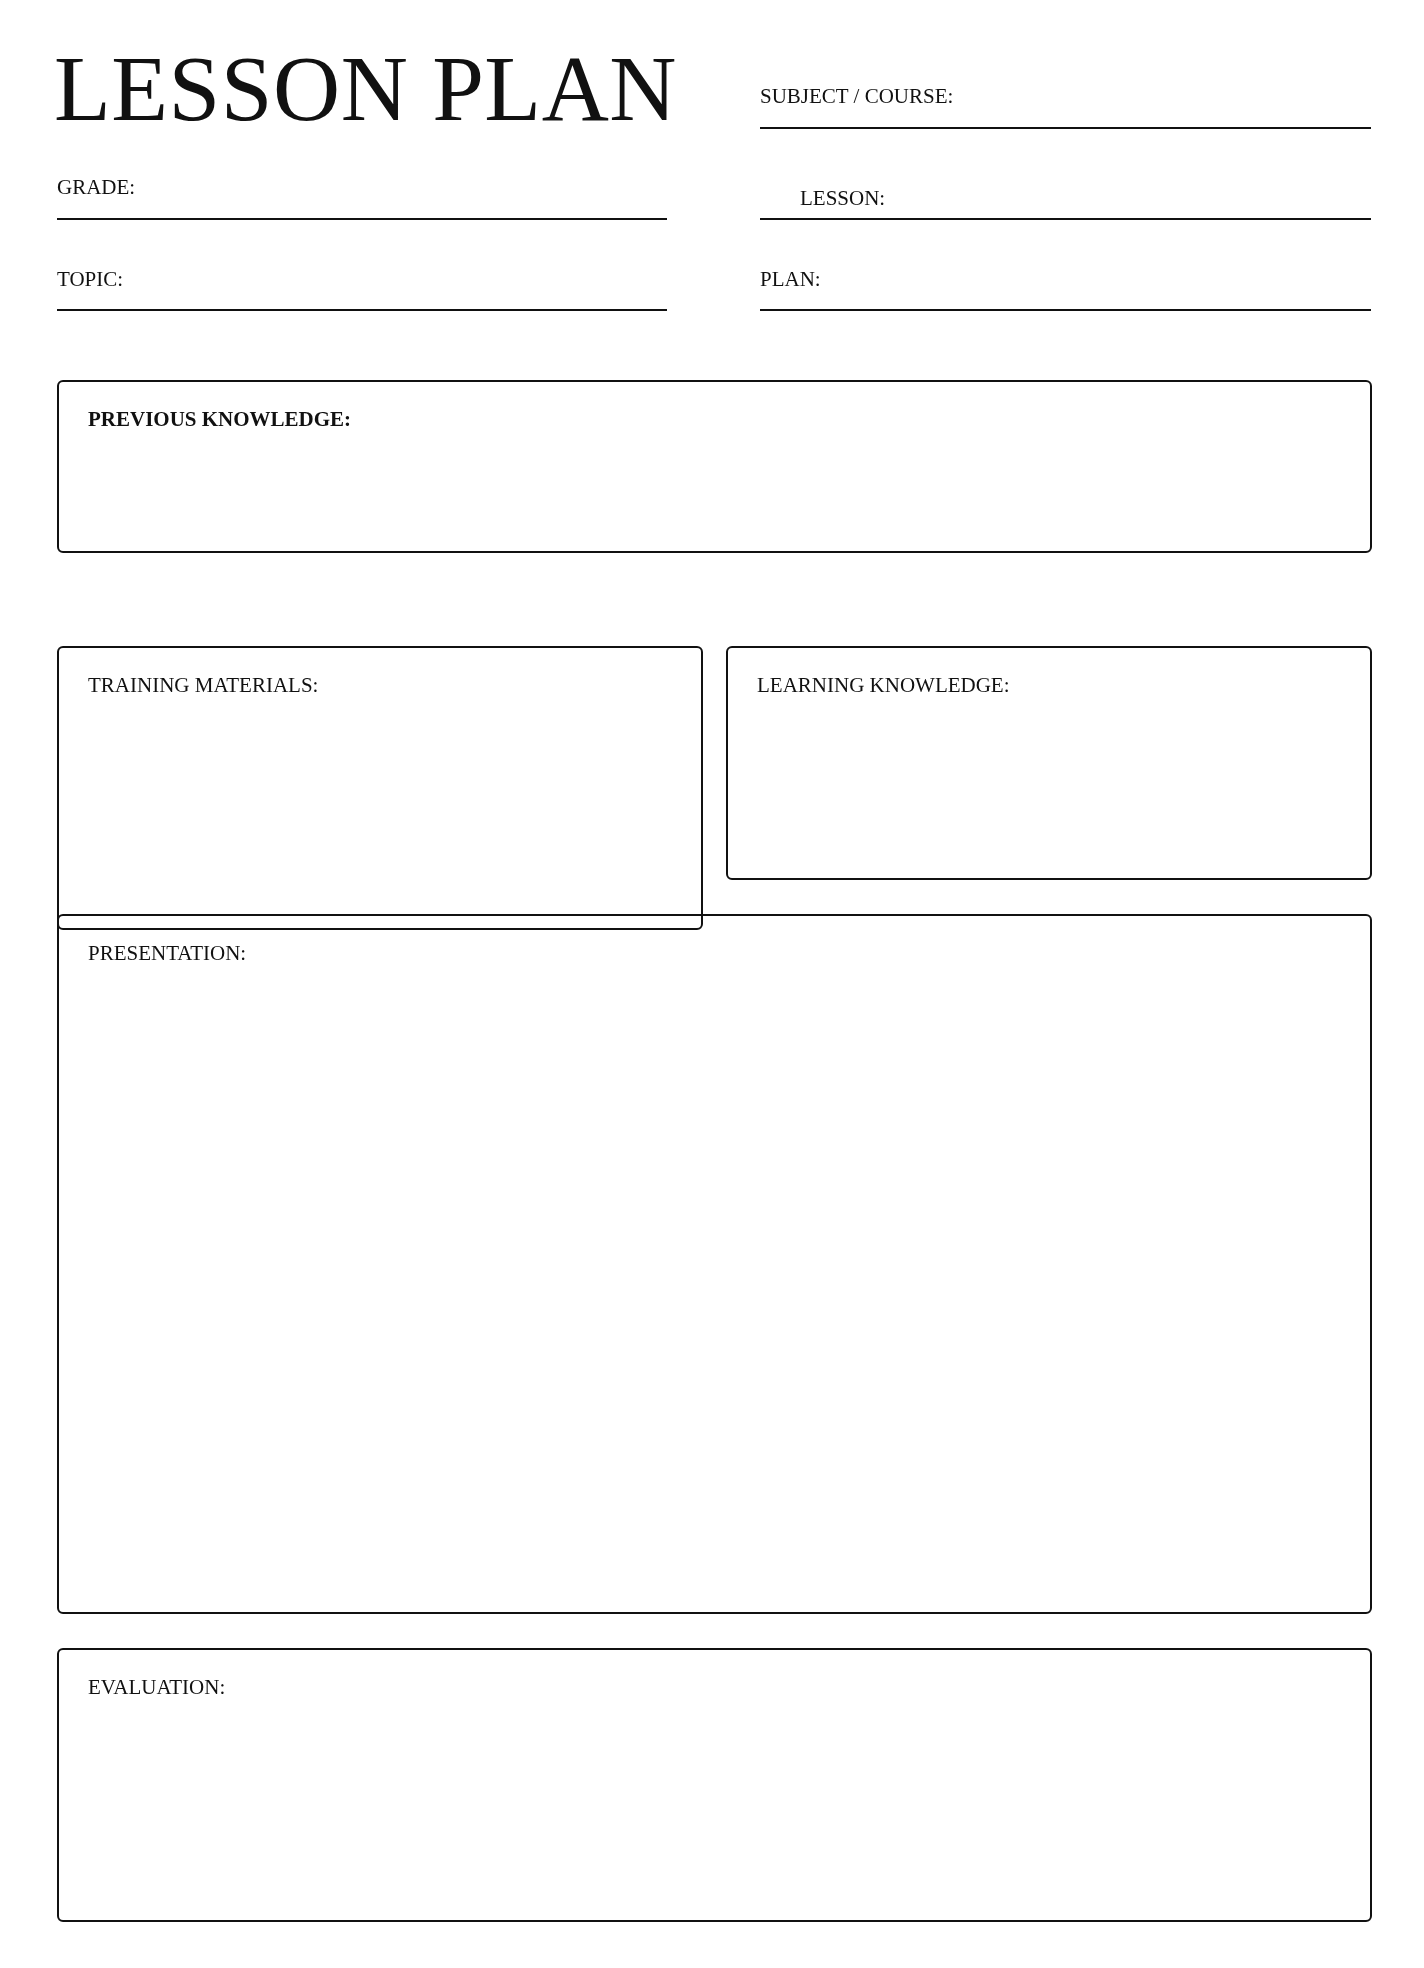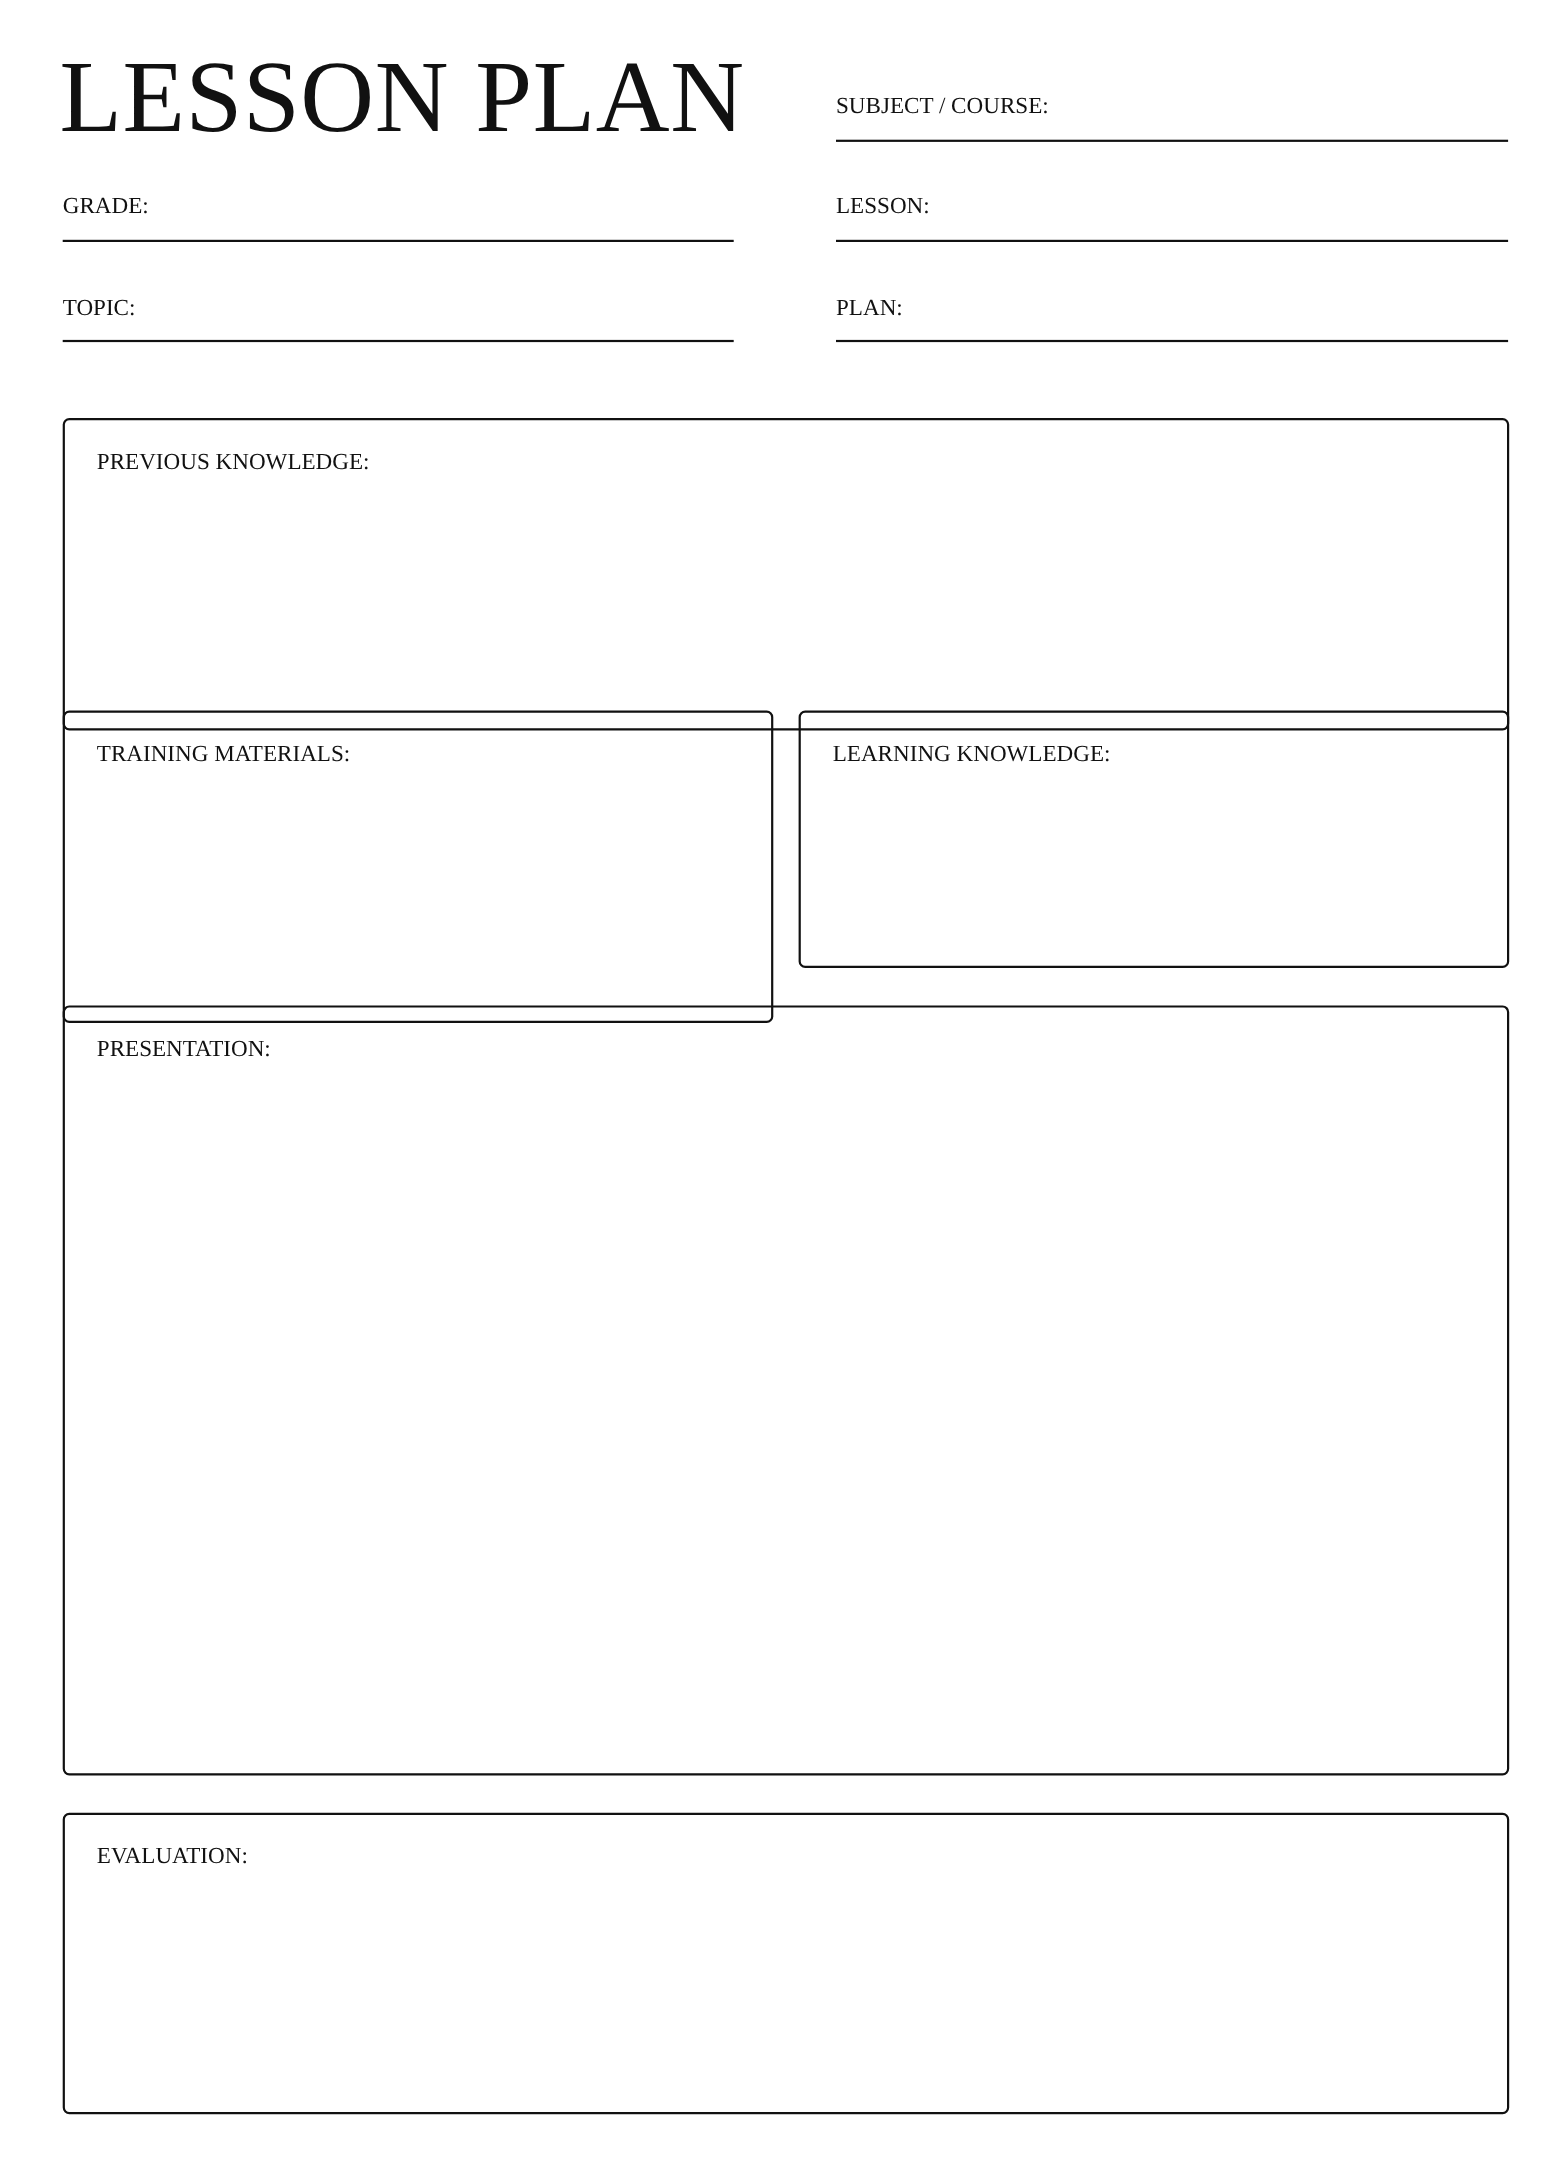--- a/index.html
+++ b/index.html
@@ -22,35 +22,35 @@
   <span class="field-label" style="top:4px;text-align:right;">SUBJECT / COURSE:</span>
   <div class="field-line" style="top:47px;"></div>
 </div>
 
 <div class="field" style="left:57px; top:172px; width:610px; height:50px;">
   <span class="field-label" style="top:3px;text-align:right;">GRADE:</span>
   <div class="field-line" style="top:46px;"></div>
 </div>
 
 <div class="field" style="left:760px; top:172px; width:611px; height:50px;">
-  <span class="field-label" style="top:3px;">LESSON:</span>
+  <span class="field-label" style="top:14px;margin-left:40px;">LESSON:</span>
   <div class="field-line" style="top:46px;"></div>
 </div>
 
 <div class="field" style="left:57px; top:264px; width:610px; height:50px;">
   <span class="field-label" style="top:3px;">TOPIC:</span>
   <div class="field-line" style="top:45px;"></div>
 </div>
 
 <div class="field" style="left:760px; top:264px; width:611px; height:50px;">
   <span class="field-label" style="top:3px;">PLAN:</span>
   <div class="field-line" style="top:45px;"></div>
 </div>
 
-<div class="box" style="left:57px; top:380px; width:1315px; height:284px;">
+<div class="box" style="left:57px; top:380px; width:1315px; height:173px;font-weight:bold;">
   <span class="box-label">PREVIOUS KNOWLEDGE:</span>
 </div>
 
 <div class="box" style="left:57px; top:646px; width:646px; height:284px;">
   <span class="box-label">TRAINING MATERIALS:</span>
 </div>
 
 <div class="box" style="left:726px; top:646px; width:646px; height:234px;">
   <span class="box-label">LEARNING KNOWLEDGE:</span>
 </div>

